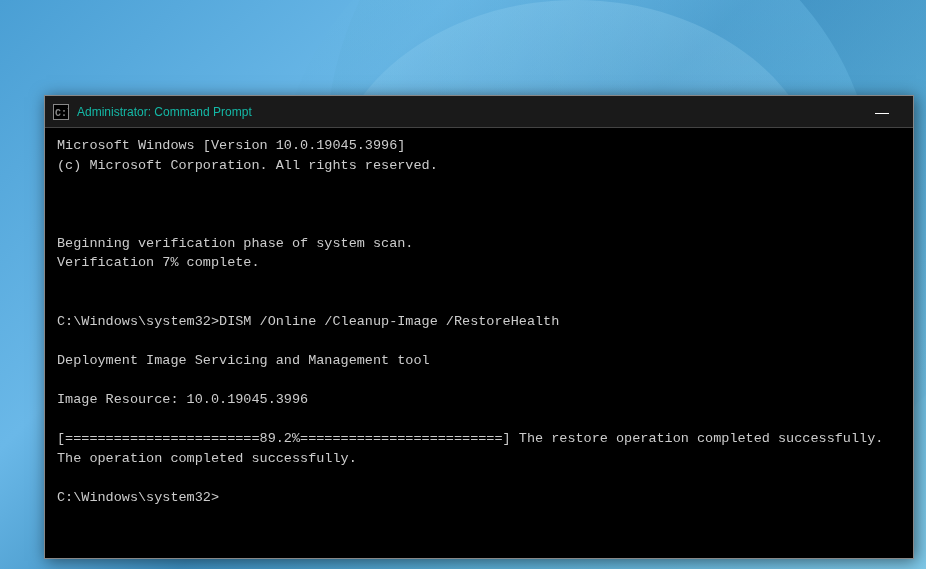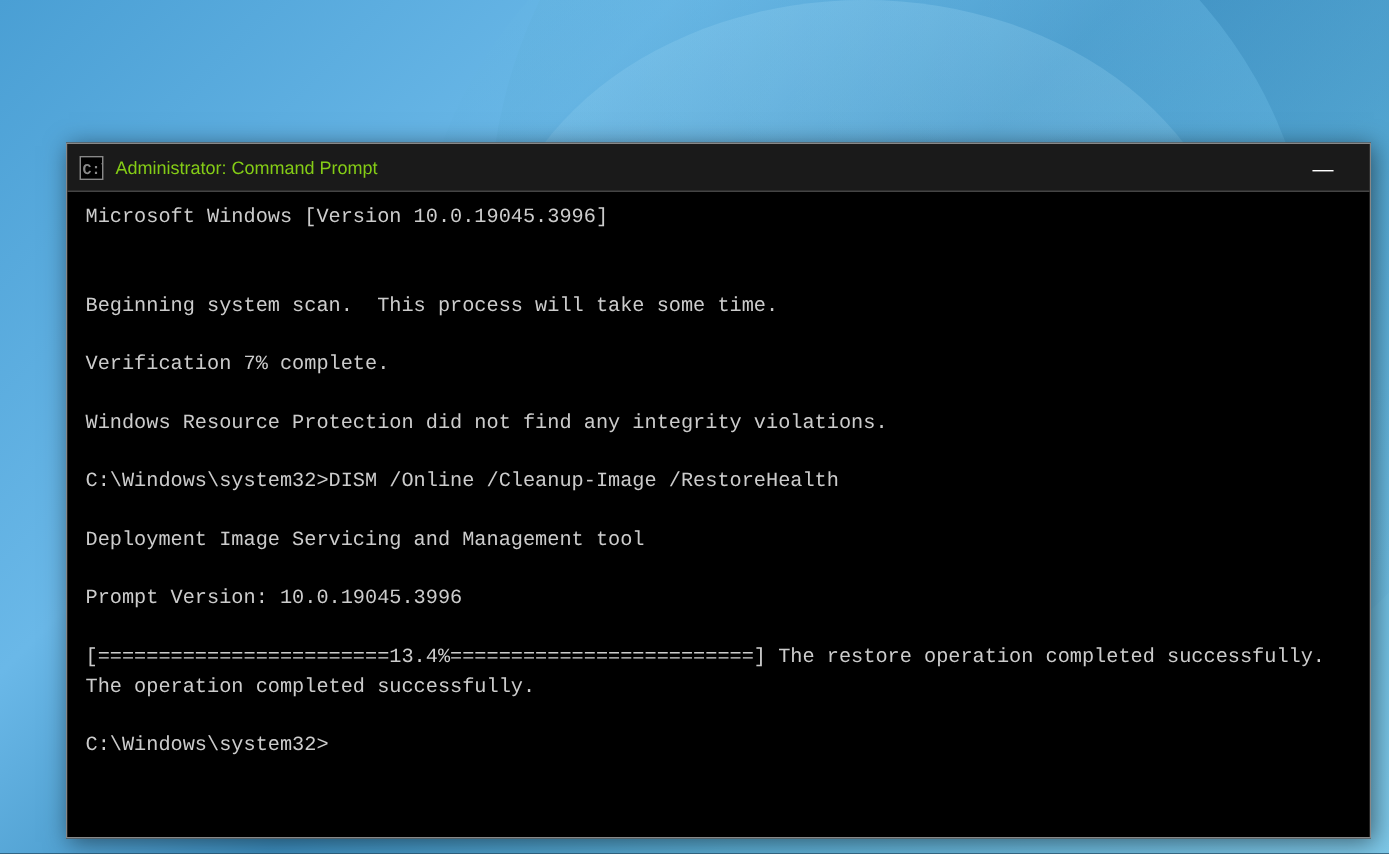--- a/index.html
+++ b/index.html
@@ -91,21 +91,21 @@
       display: flex;
       align-items: center;
       justify-content: center;
       font-size: 9px;
       color: #fff;
       font-weight: bold;
       flex-shrink: 0;
     }
 
     .title-text {
-      color: #84cc16;
+      color: #14b8a6;
       font-size: 12px;
       font-family: 'Segoe UI', sans-serif;
     }
 
     .title-bar-controls {
       display: flex;
       align-items: center;
     }
 
     .minimize-btn {
@@ -166,32 +166,32 @@
         </svg>
       </div>
       <span class="title-text">Administrator: Command Prompt</span>
     </div>
     <div class="title-bar-controls">
       <div class="minimize-btn">—</div>
     </div>
   </div>
   <div class="terminal-body" id="terminal-body">
   <div class="terminal-line">Microsoft Windows [Version 10.0.19045.3996]</div>
+      <div class="terminal-line">(c) Microsoft Corporation. All rights reserved.</div>
       <div class="terminal-line empty">&nbsp;</div>
       <div class="terminal-line empty">&nbsp;</div>
-      <div class="terminal-line">Beginning system scan.  This process will take some time.</div>
       <div class="terminal-line empty">&nbsp;</div>
+      <div class="terminal-line">Beginning verification phase of system scan.</div>
       <div class="terminal-line">Verification 7% complete.</div>
       <div class="terminal-line empty">&nbsp;</div>
-      <div class="terminal-line">Windows Resource Protection did not find any integrity violations.</div>
       <div class="terminal-line empty">&nbsp;</div>
       <div class="terminal-line">C:\Windows\system32&gt;DISM /Online /Cleanup-Image /RestoreHealth</div>
       <div class="terminal-line empty">&nbsp;</div>
       <div class="terminal-line">Deployment Image Servicing and Management tool</div>
       <div class="terminal-line empty">&nbsp;</div>
-      <div class="terminal-line">Prompt Version: 10.0.19045.3996</div>
+      <div class="terminal-line">Image Resource: 10.0.19045.3996</div>
       <div class="terminal-line empty">&nbsp;</div>
-      <div class="terminal-line">[========================13.4%=========================] The restore operation completed successfully.</div>
+      <div class="terminal-line">[========================89.2%=========================] The restore operation completed successfully.</div>
       <div class="terminal-line">The operation completed successfully.</div>
       <div class="terminal-line empty">&nbsp;</div>
       <div class="terminal-line cursor-line"><span>C:\Windows\system32&gt;</span></div>
     </div>
 </div>
 
 </body></html>

